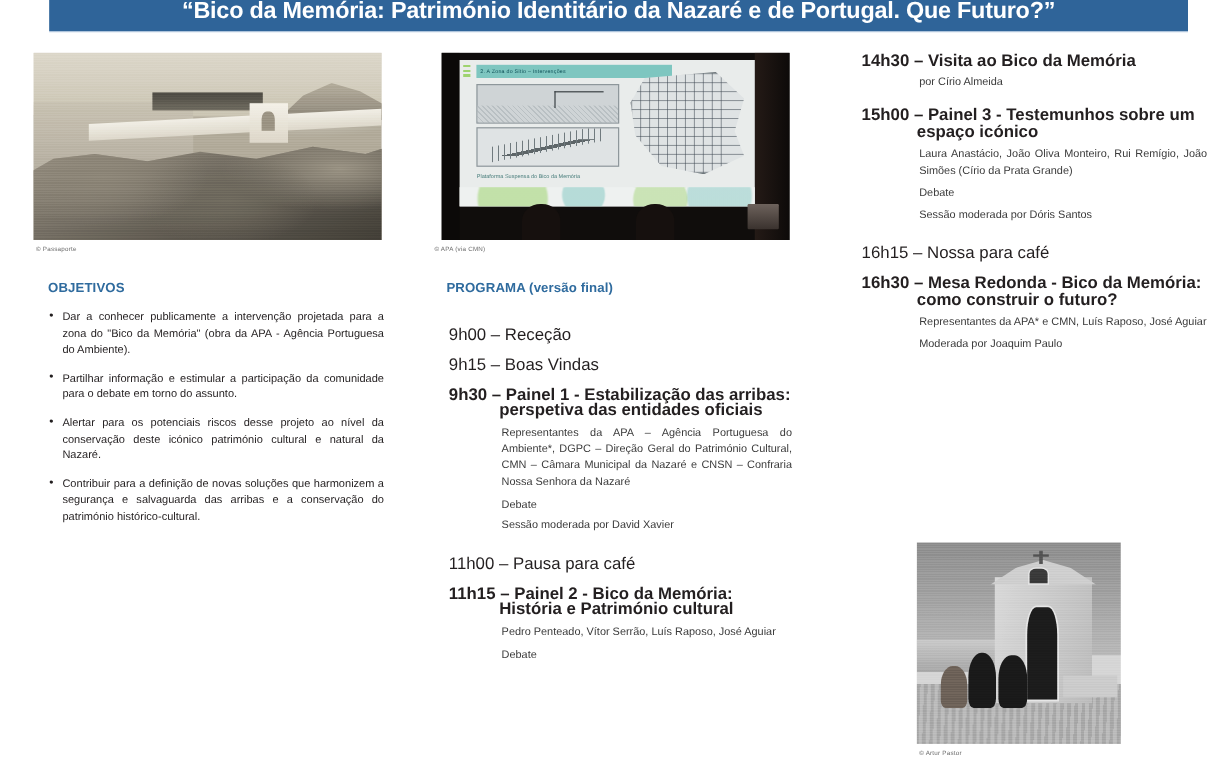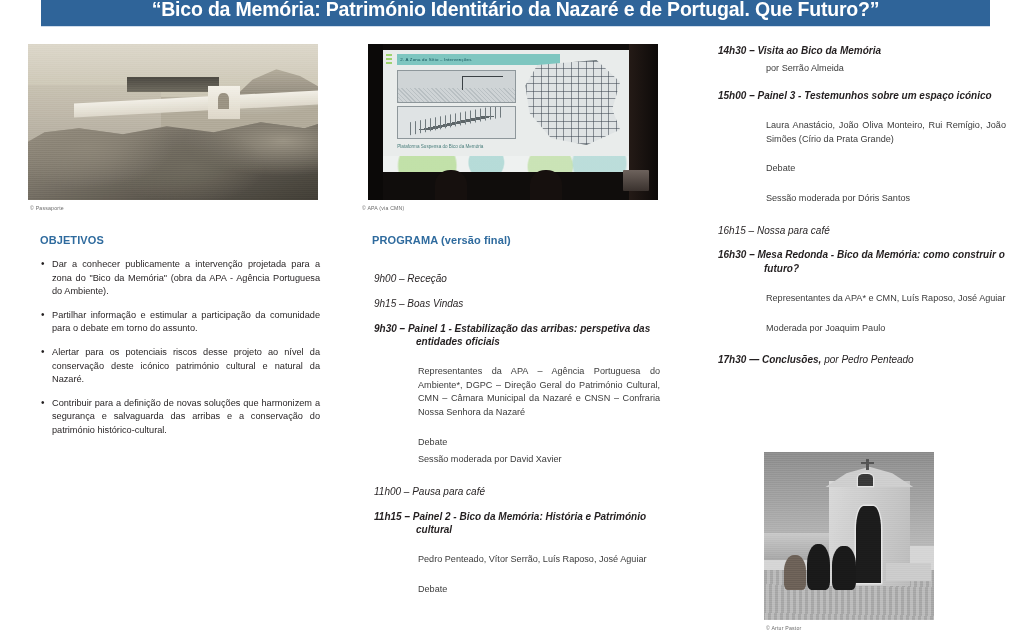--- a/index.html
+++ b/index.html
@@ -288,36 +288,35 @@
   ul.objectives > li::before {
     content: "\2022";
     position: absolute;
     left: 1px; top: -1px;
     font-size: 10px; color: #231f20;
   }
 
   
   .prog-entry { margin-bottom: 7px; }
   .prog-line {
-    font-size: 10px; line-height: 13.8px; color: #231f20;
-    font-family: "Liberation Sans", sans-serif;
-    font-style: italic;
+    font-size: 14px; line-height: 13.8px; color: #231f20;
+    font-family: "Liberation Sans", sans-serif;
   }
   .prog-line.bold { font-weight: bold; }
   .prog-line.hang {
     padding-left: 42px;
     text-indent: -42px;
   }
   .prog-sub {
     padding-left: 44px;
     font-size: 9.1px;
     line-height: 13.6px;
     color: #3b3b3b;
     text-align: justify;
-    margin-top: 16px;
+    margin-top: 5px;
     font-family: "Liberation Sans", sans-serif;
   }
   .prog-sub.tight { margin-top: 4px; }
   .gap-lg { height: 11px; }
   .gap-md { height: 7px; }
   .gap-sm { height: 4px; }
 
   .col-right .prog-line.hang { padding-left: 46px; text-indent: -46px; }
   .col-right .prog-sub { padding-left: 48px; }
 </style>
@@ -413,21 +412,21 @@
 
     </div>
   </div>
 
   <div class="col col-right">
 
     <div style="position:absolute;top:44px;left:0;width:288px;">
 
       <div class="prog-entry">
         <div class="prog-line bold hang">14h30 – Visita ao Bico da Memória</div>
-        <div class="prog-sub tight">por Serrão Almeida</div>
+        <div class="prog-sub tight">por Círio Almeida</div>
       </div>
 
       <div class="gap-md"></div>
 
       <div class="prog-entry">
         <div class="prog-line bold hang">15h00 – Painel 3 - Testemunhos sobre um espaço icónico</div>
         <div class="prog-sub">Laura Anastácio, João Oliva Monteiro, Rui Remígio, João Simões (Círio da Prata Grande)</div>
         <div class="prog-sub">Debate</div>
         <div class="prog-sub">Sessão moderada por Dóris Santos</div>
       </div>
@@ -441,23 +440,20 @@
       <div class="gap-sm"></div>
 
       <div class="prog-entry">
         <div class="prog-line bold hang">16h30 – Mesa Redonda - Bico da Memória: como construir o futuro?</div>
         <div class="prog-sub">Representantes da APA* e CMN, Luís Raposo, José Aguiar</div>
         <div class="prog-sub">Moderada por Joaquim Paulo</div>
       </div>
 
       <div class="gap-lg"></div>
 
-      <div class="prog-entry">
-        <div class="prog-line"><span style="font-weight:bold">17h30 — Conclusões,</span><span> por Pedro Penteado</span></div>
-      </div>
 
     </div>
   </div>
 
   <div class="photo-chapel">
     <div class="chapel-sky"></div>
     <div class="chapel-ground"></div>
     <div class="chapel-wall-l"></div>
     <div class="chapel-body"></div>
     <div class="chapel-roof"></div>

